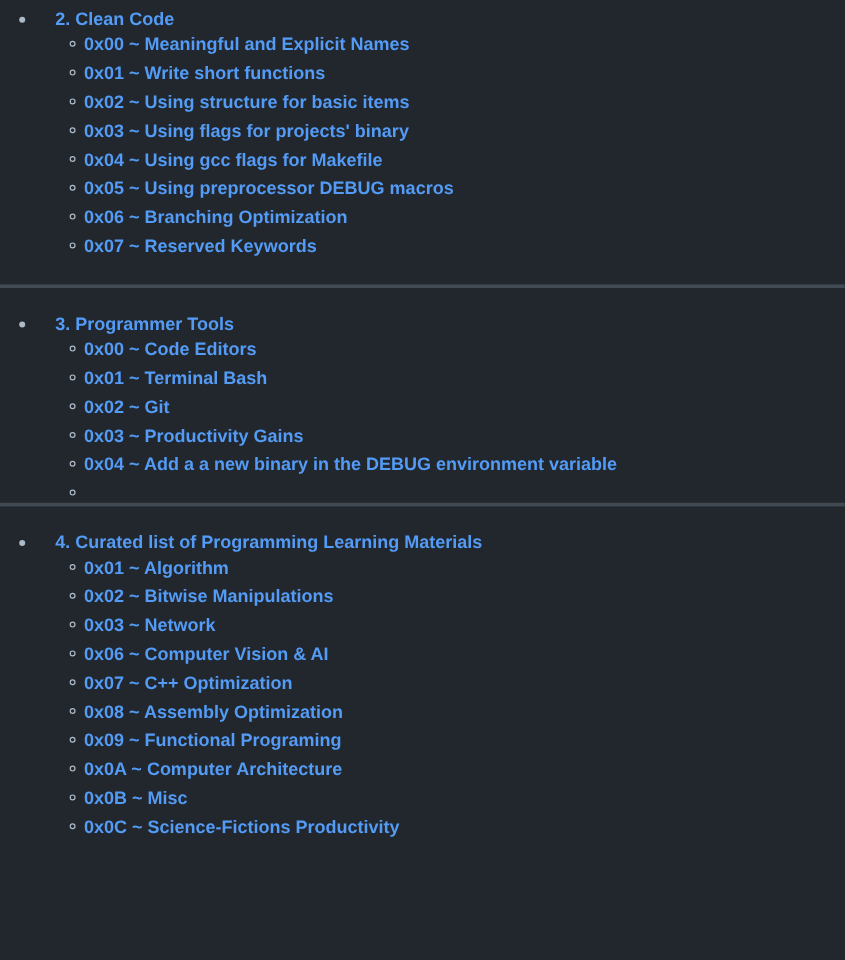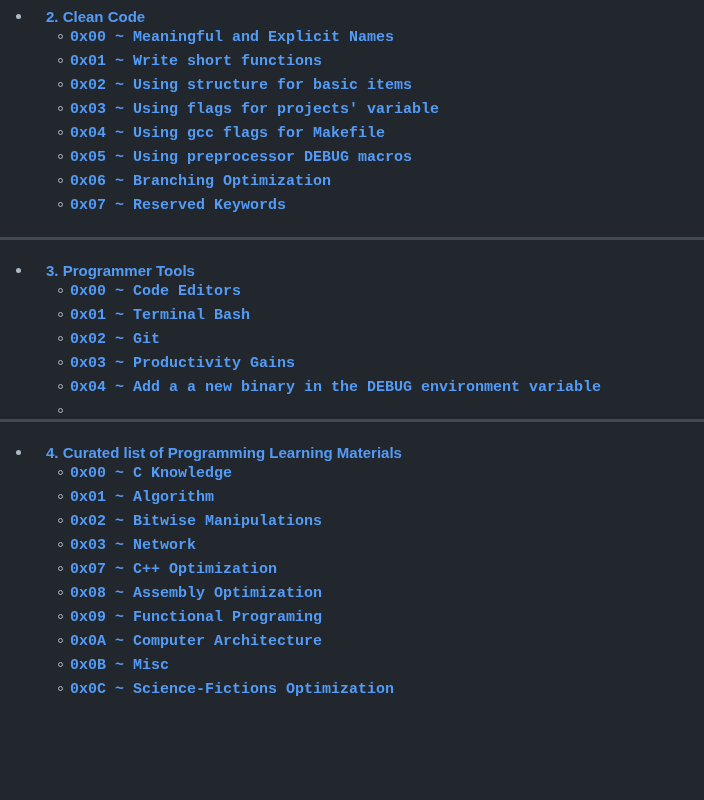--- a/index.html
+++ b/index.html
@@ -43,21 +43,20 @@
     width: 5px;
     height: 5px;
     border-radius: 50%;
     background: var(--bullet);
   }
   .sub-list {
     margin-top: -3px;
   }
   .li-sub {
     padding-left: 24px; 
-    font-family: Liberation Mono, monospace;
   }
   .li-sub > .marker-circle {
     position: absolute;
     left: 12px;
     top: 8px;
     width: 5px;
     height: 5px;
     border-radius: 50%;
     border: 1px solid var(--bullet);
     background: transparent;
@@ -92,21 +91,21 @@
         <li class="li-sub">
           <span class="marker-circle"></span>
           <a class="toc-link">0x01 ~ Write short functions</a>
         </li>
         <li class="li-sub">
           <span class="marker-circle"></span>
           <a class="toc-link">0x02 ~ Using structure for basic items</a>
         </li>
         <li class="li-sub">
           <span class="marker-circle"></span>
-          <a class="toc-link">0x03 ~ Using flags for projects' variable</a>
+          <a class="toc-link">0x03 ~ Using flags for projects' binary</a>
         </li>
         <li class="li-sub">
           <span class="marker-circle"></span>
           <a class="toc-link">0x04 ~ Using gcc flags for Makefile</a>
         </li>
         <li class="li-sub">
           <span class="marker-circle"></span>
           <a class="toc-link">0x05 ~ Using preprocessor DEBUG macros</a>
         </li>
         <li class="li-sub">
@@ -157,55 +156,55 @@
 
   <hr class="divider">
 
   <ul class="outer-list">
     <li class="li-outer">
       <span class="marker-disc"></span>
       <a class="toc-link">4. Curated list of Programming Learning Materials</a>
       <ul class="sub-list">
         <li class="li-sub">
           <span class="marker-circle"></span>
-          <a class="toc-link">0x00 ~ C Knowledge</a>
-        </li>
-        <li class="li-sub">
-          <span class="marker-circle"></span>
           <a class="toc-link">0x01 ~ Algorithm</a>
         </li>
         <li class="li-sub">
           <span class="marker-circle"></span>
           <a class="toc-link">0x02 ~ Bitwise Manipulations</a>
         </li>
         <li class="li-sub">
           <span class="marker-circle"></span>
           <a class="toc-link">0x03 ~ Network</a>
         </li>
         <li class="li-sub">
           <span class="marker-circle"></span>
+          <a class="toc-link">0x06 ~ Computer Vision &amp; AI</a>
+        </li>
+        <li class="li-sub">
+          <span class="marker-circle"></span>
           <a class="toc-link">0x07 ~ C++ Optimization</a>
         </li>
         <li class="li-sub">
           <span class="marker-circle"></span>
           <a class="toc-link">0x08 ~ Assembly Optimization</a>
         </li>
         <li class="li-sub">
           <span class="marker-circle"></span>
           <a class="toc-link">0x09 ~ Functional Programing</a>
         </li>
         <li class="li-sub">
           <span class="marker-circle"></span>
           <a class="toc-link">0x0A ~ Computer Architecture</a>
         </li>
         <li class="li-sub">
           <span class="marker-circle"></span>
           <a class="toc-link">0x0B ~ Misc</a>
         </li>
         <li class="li-sub">
           <span class="marker-circle"></span>
-          <a class="toc-link">0x0C ~ Science-Fictions Optimization</a>
+          <a class="toc-link">0x0C ~ Science-Fictions Productivity</a>
         </li>
       </ul>
     </li>
   </ul>
 
 </div>
 
 </body></html>

